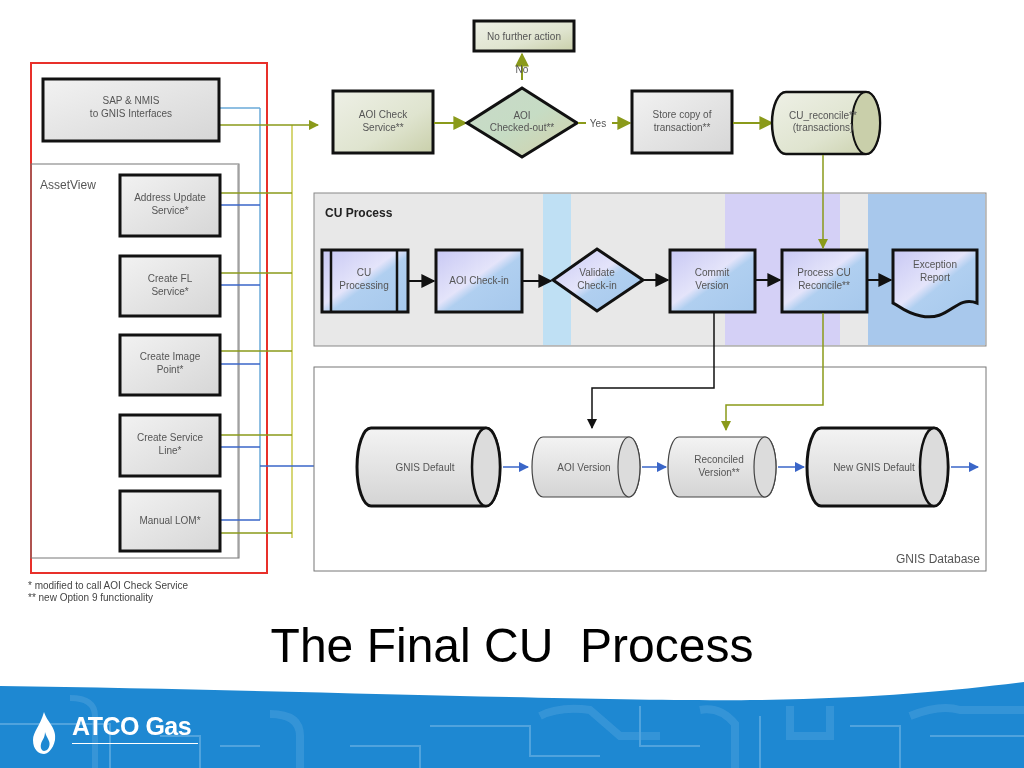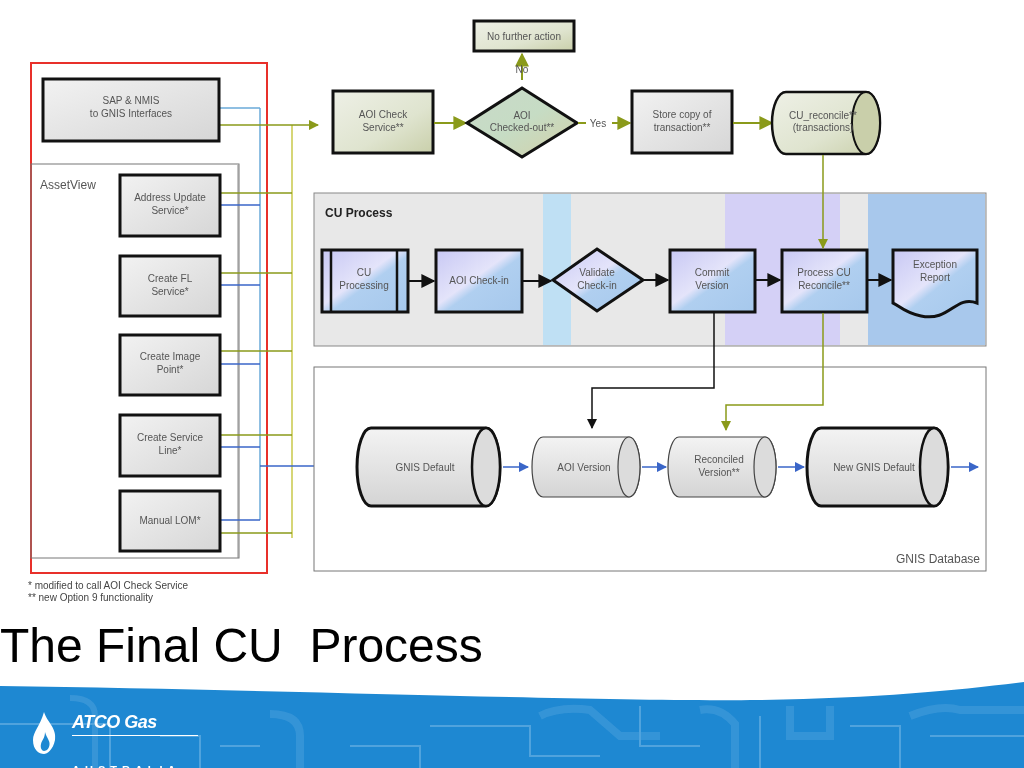--- a/index.html
+++ b/index.html
@@ -1,26 +1,26 @@
 <!DOCTYPE html>
 <html><head>
 <meta charset="utf-8">
 <style>
   html, body { margin:0; padding:0; }
   body { width:1024px; height:768px; background:#ffffff; position:relative; overflow:hidden;
          font-family:"Liberation Sans", sans-serif; }
   #diagram { position:absolute; left:0; top:0; }
   .lbl { font-family:"Liberation Sans", sans-serif; fill:#555555; }
-  .title { position:absolute; left:0; width:1024px; top:618px; text-align:left;
+  .title { position:absolute; left:0; width:1024px; top:618px; text-align:center;
            font-size:48px; color:#000; font-family:"Liberation Sans", sans-serif; white-space:pre; }
   .footnotes { position:absolute; left:28px; top:580px; font-size:10px; color:#444;
                font-family:Liberation Sans, sans-serif; line-height:12px; }
   #footer { position:absolute; left:0; top:676px; }
   .brand { position:absolute; left:72px; top:712px; color:#fff; font-family:"Liberation Sans", sans-serif; }
-  .brand-name { font-size:18px; font-weight:bold; font-style:italic; letter-spacing:-0.5px; }
+  .brand-name { font-size:25px; font-weight:bold; letter-spacing:-0.5px; }
   .brand-rule { width:126px; height:1px; background:#fff; margin:2px 0 3px 0; }
   .brand-sub { font-size:11px; font-weight:bold; letter-spacing:5px;margin-top:28px; }
   .flame { position:absolute; left:31px; top:712px; }
 </style>
 </head>
 <body>
 
 <svg id="diagram" width="1024" height="676" viewBox="0 0 1024 676">
   <defs>
     <linearGradient id="gGrey" x1="0" y1="0" x2="1" y2="1">

